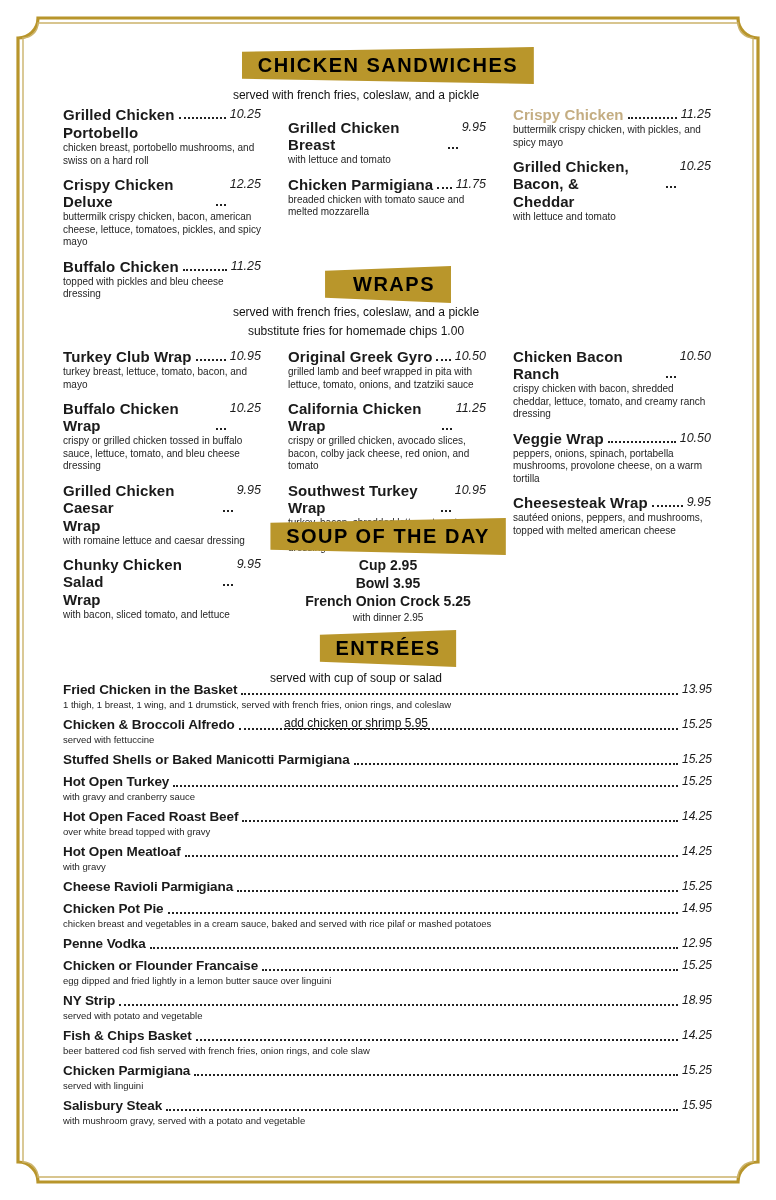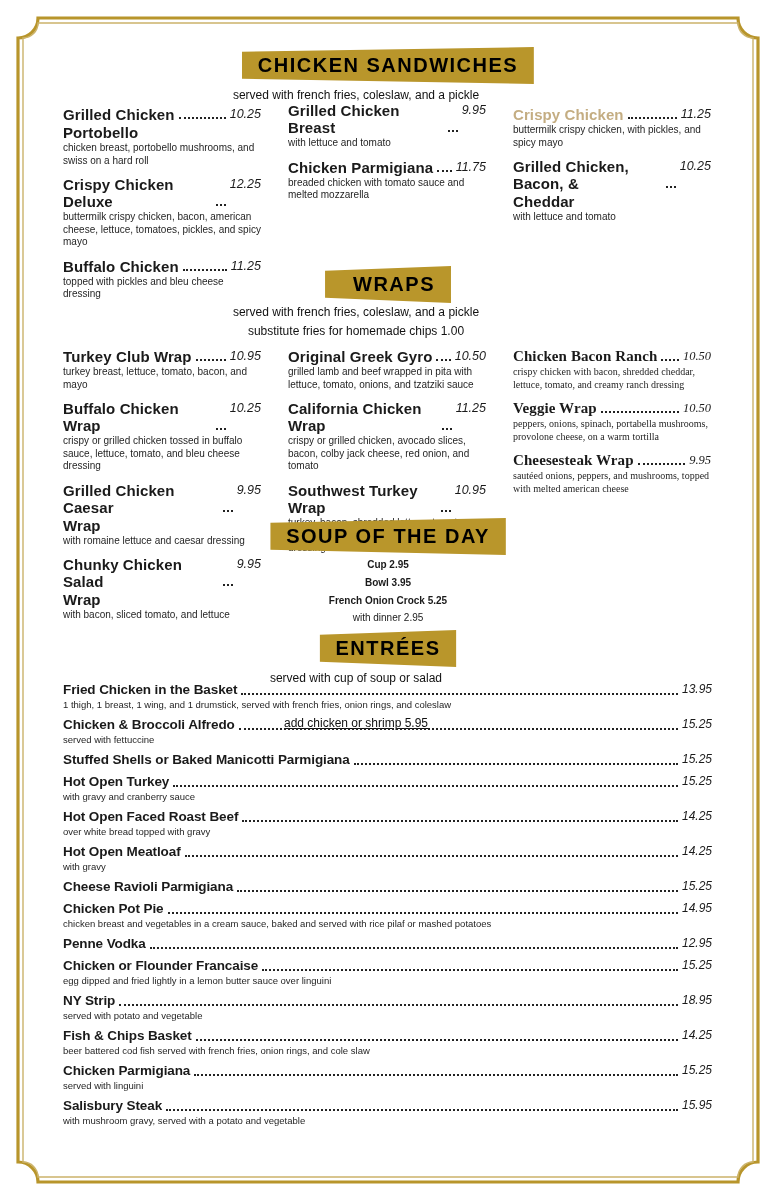--- a/index.html
+++ b/index.html
@@ -31,37 +31,37 @@
 
   .sub{position:absolute;left:0;width:712px;text-align:center;font-size:12px;line-height:15px;color:#111;}
   .sub-cs{top:88px;}
   .sub-wraps1{top:305px;}
   .sub-wraps2{top:324px;}
   .sub-ent1{top:671px;}
   .sub-ent2{top:716px;text-decoration:underline;}
 
   .col{position:absolute;width:198px;}
   .cols-cs .c1{left:63px;top:106px;}
-  .cols-cs .c2{left:288px;top:102px;}
+  .cols-cs .c2{left:288px;top:119px;}
   .cols-cs .c3{left:513px;top:106px;}
   .cols-wraps .c1{left:63px;top:348px;}
   .cols-wraps .c2{left:288px;top:348px;}
-  .cols-wraps .c3{left:513px;top:348px;font-family:Liberation Serif, serif;}
+  .cols-wraps .c3{left:513px;top:348px;}
 
   .item{margin-bottom:9px;}
   .row{display:flex;}
   .t{font-weight:bold;font-size:15px;line-height:17px;letter-spacing:0.1px;}
   .t2{margin-top:1px;}
   .dots{flex:1;border-bottom:2px dotted #222;margin:0 4px 4px;min-width:10px;}
   .price{font-style:italic;font-size:12.5px;line-height:16px;white-space:nowrap;}
   .desc{font-size:10px;line-height:12.5px;color:#1f1f1f;margin-top:1px;}
   .gold{color:var(--hl);}
 
   .soup-block{position:absolute;left:0;top:556px;width:776px;text-align:center;}
-  .soup-line{font-weight:bold;font-size:10px;line-height:18px;}
+  .soup-line{font-weight:bold;font-size:14px;line-height:18px;}
   .soup-note{font-size:10px;line-height:13px;margin-top:1px;}
 
   .entrees-list{position:absolute;left:63px;top:682px;width:649px;}
   .entrees-list .t{font-size:13.5px;line-height:16px;letter-spacing:-0.1px;}
   .entrees-list .price{font-size:12px;line-height:15px;}
   .entrees-list .desc{font-size:9.5px;line-height:12px;}
   .entrees-list .item{margin-bottom:6px;}
   .entrees-list .dots{margin:0 4px 3px;}
 </style>
 </head>

